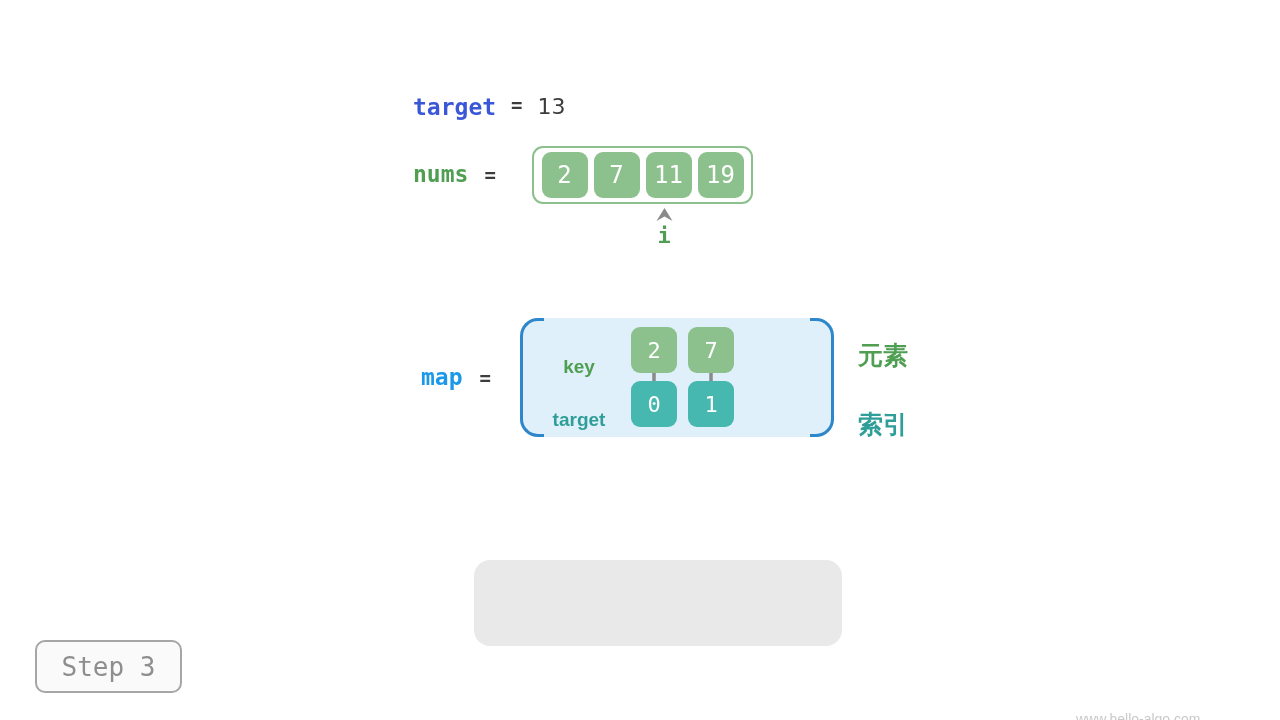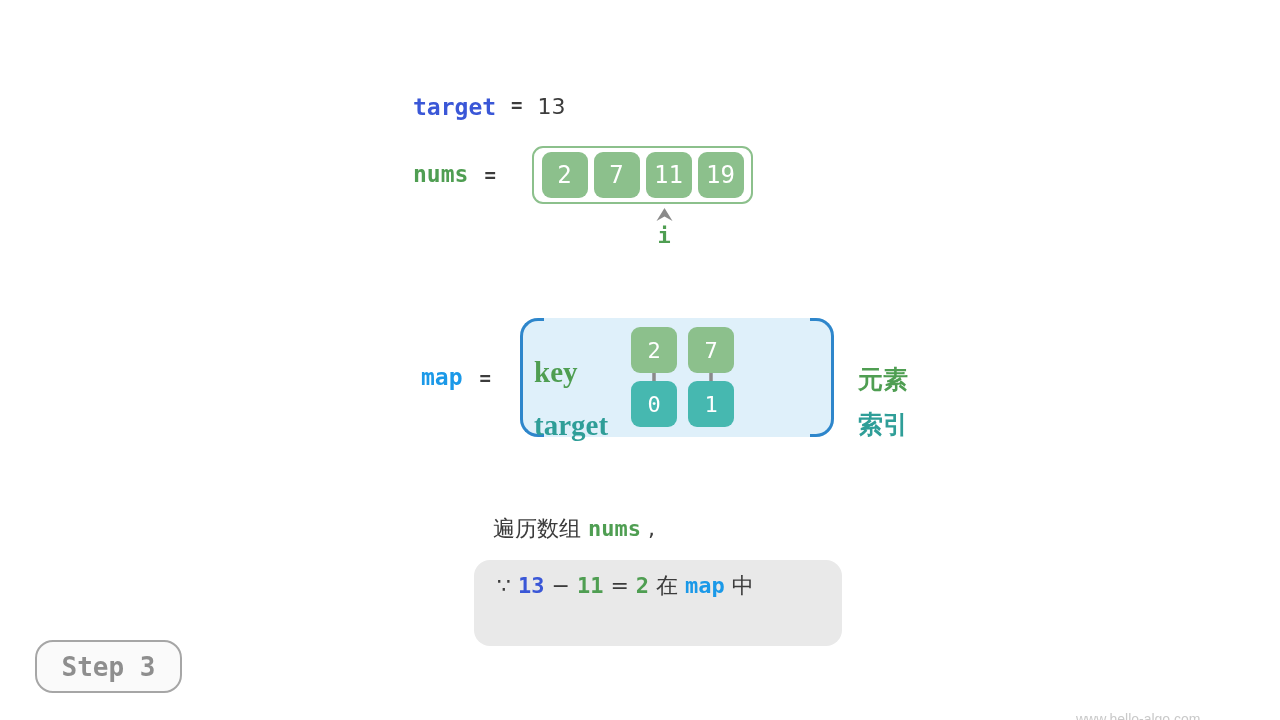--- a/index.html
+++ b/index.html
@@ -95,41 +95,41 @@
     border-radius: 18px;
   }
   .map-brace {
     position: absolute; top: 0; bottom: 0; width: 24px;
     border: 3px solid var(--map-brace);
   }
   .map-brace-left { left: 0; border-right: none; border-radius: 18px 0 0 18px; }
   .map-brace-right { right: 0; border-left: none; border-radius: 0 18px 18px 0; }
   .map-row-label {
     position: absolute; left: 14px; width: 90px;
-    text-align: left;
-    font-family: Liberation Serif, serif; font-weight: bold; font-size: 29px;
+    text-align: center;
+    font-family: Liberation Sans, sans-serif; font-weight: bold; font-size: 19px;
   }
   .map-key-label { top: 38px; color: var(--green-text); }
   .map-value-label { top: 91px; color: var(--teal-text); }
   .map-cell {
     position: absolute; width: 46px; height: 46px;
     border-radius: 9px;
     display: flex; align-items: center; justify-content: center;
     font-family: "DejaVu Sans Mono", monospace;
     font-size: 22px; color: var(--cell-text);
   }
   .map-key-cell { top: 9px; background: var(--green-fill); }
   .map-value-cell { top: 63px; background: var(--teal-fill); }
   .map-arrows { position: absolute; left: 0; top: 0; pointer-events: none; }
 
   .side-label {
     position: absolute; left: 858px;
     font-size: 25px; font-weight: bold;
   }
-  .side-label-element { top: 339px; color: var(--green-text); margin-top: 24px; }
+  .side-label-element { top: 339px; color: var(--green-text); }
   .side-label-index { top: 408px; color: var(--teal-text); }
 
   
   .caption {
     position: absolute; left: 493px; top: 514px;
     font-size: 22px; white-space: pre;
   }
   .conclusion-box {
     position: absolute; left: 474px; top: 560px;
     width: 368px; height: 86px;
@@ -141,23 +141,23 @@
     font-size: 22px; line-height: 34px; white-space: pre;
   }
   .seg-mono { font-family: "DejaVu Sans Mono", monospace; font-weight: bold; }
 
   
   .step-box {
     position: absolute; left: 35px; top: 640px;
     width: 147px; height: 53px;
     background: var(--step-bg);
     border: 2px solid var(--step-border);
-    border-radius: 18px;
-    display: flex; align-items: center; justify-content: center;
-    font-family: "DejaVu Sans Mono", monospace; font-weight: bold;
+    border-radius: 10px;
+    display: flex; align-items: center; justify-content: center;
+    font-family: "DejaVu Sans Mono", monospace; font-weight: normal;
     font-size: 26px; color: var(--step-text);
   }
 
   
   .watermark {
     position: absolute; left: 1076px; top: 678px;
     font-family: Liberation Sans, sans-serif;
     font-size: 14px; color: var(--watermark); margin-top: 33px;
   }
 </style>
@@ -208,24 +208,22 @@
       </svg>
   <div class="map-cell map-key-cell" style="left: 111px;">2</div>
       <div class="map-cell map-value-cell" style="left: 111px;">0</div>
       <div class="map-cell map-key-cell" style="left: 168px;">7</div>
       <div class="map-cell map-value-cell" style="left: 168px;">1</div>
     </div>
 
   <div class="side-label side-label-element">元素</div>
   <div class="side-label side-label-index">索引</div>
 
-  <div class="caption" id="caption"><span class="c-dark">遍历数组 </span><span class="c-green seg-mono">nums</span><span class="c-dark"> ,</span></div>
 
   <div class="conclusion-box" id="conclusion-box">
-      <div class="concl-line"><span class="c-dark">∵ </span><span class="c-blue seg-mono">13</span><span class="c-dark"> − </span><span class="c-green seg-mono">11</span><span class="c-dark"> = </span><span class="c-green seg-mono">2</span><span class="c-dark"> 在 </span><span class="c-skyblue seg-mono">map</span><span class="c-dark"> 中</span></div>
     </div>
 
   <div class="step-box">
     <span>Step 3</span>
   </div>
 
   <div class="watermark">www.hello-algo.com</div>
 
 </div>
 

